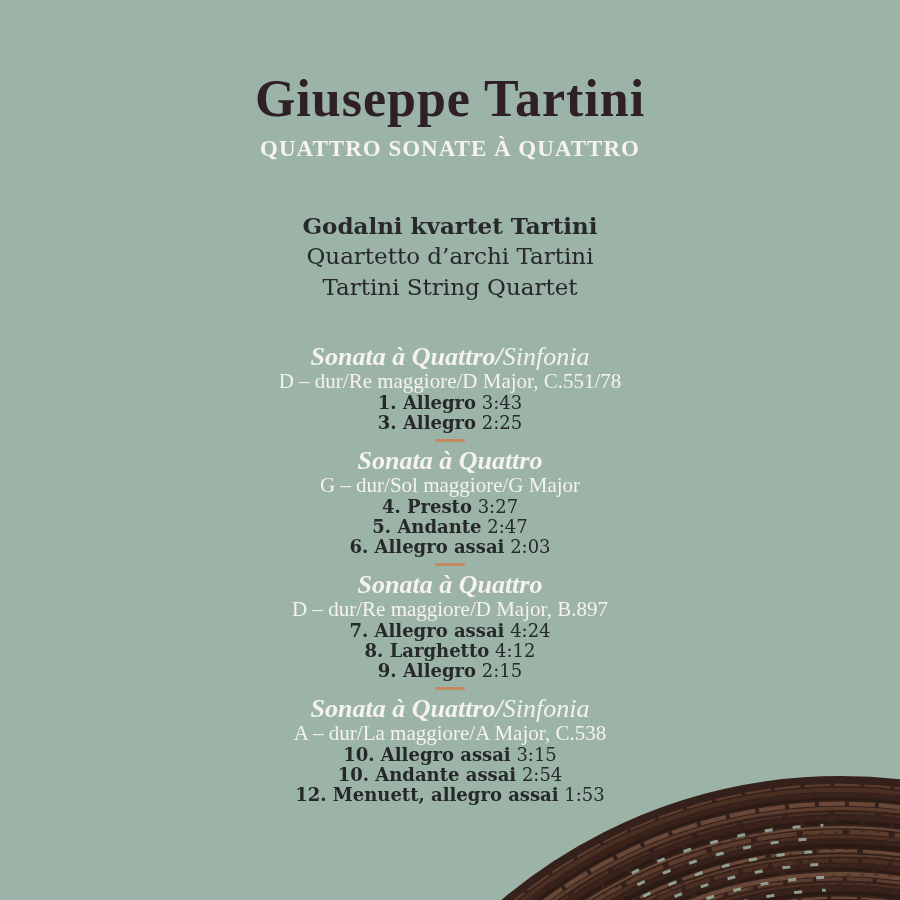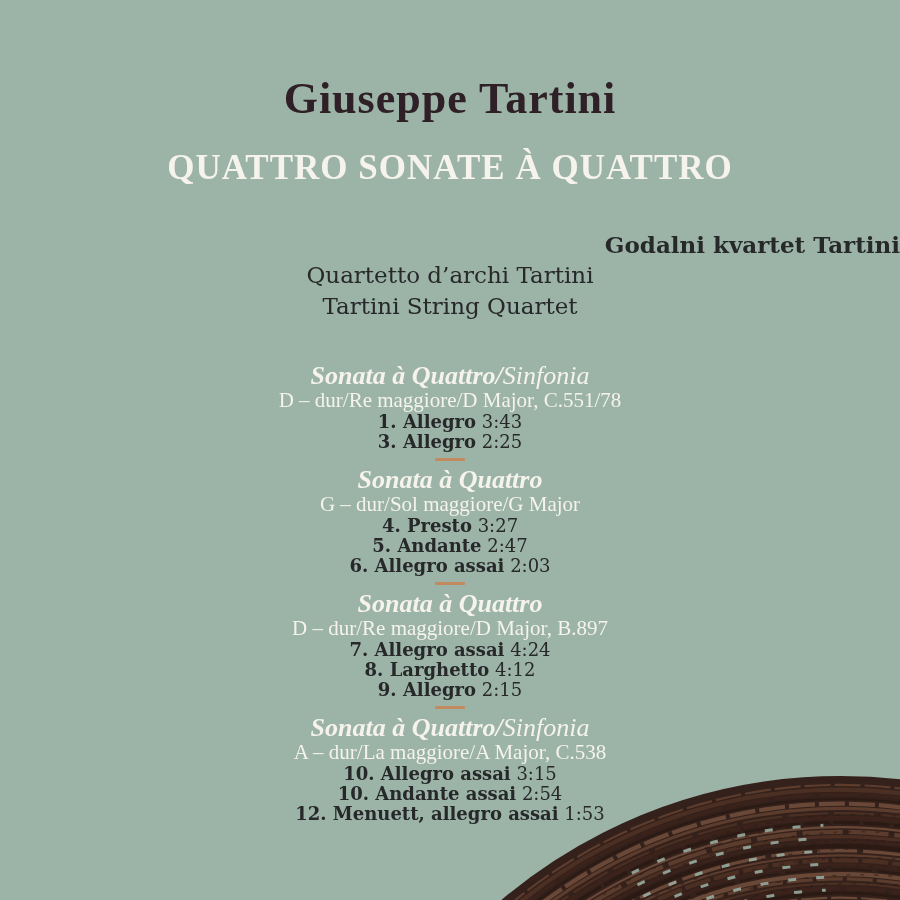--- a/index.html
+++ b/index.html
@@ -15,34 +15,34 @@
   .page{
     position:relative;width:900px;height:900px;overflow:hidden;
     text-align:center;color:var(--ink);
     font-family:"Liberation Serif",serif;
   }
   .deco{position:absolute;left:0;top:0;width:900px;height:900px;z-index:0;}
   .content{position:relative;z-index:1;}
   .album-title{
     margin-top:70px;
     font-family:"Liberation Serif",serif;
-    font-weight:bold;font-size:44px;line-height:58px;
+    font-weight:bold;font-size:52px;line-height:58px;
     letter-spacing:1px;color:var(--title-color);
   }
   .album-subtitle{
-    margin-top:23px;
-    font-weight:bold;font-size:35px;line-height:34px;
+    margin-top:4px;
+    font-weight:bold;font-size:23px;line-height:34px;
     letter-spacing:1px;color:var(--white);
   }
   .performers{
     margin-top:44px;
     font-family:"DejaVu Serif",serif;
     font-size:23px;line-height:31px;color:var(--ink);
   }
-  .performers .p-bold{font-weight:bold;text-align:right;}
+  .performers .p-bold{font-weight:bold;}
   .sonatas{margin-top:40px;}
   .sonata-title{
     font-size:26px;line-height:27px;color:var(--white);
     font-family:"Liberation Serif",serif;
     font-style:italic;
   }
   .sonata-title b{font-weight:bold;}
   .sonata-key{
     font-size:21px;line-height:23px;color:var(--white);
     font-family:"Liberation Serif",serif;

